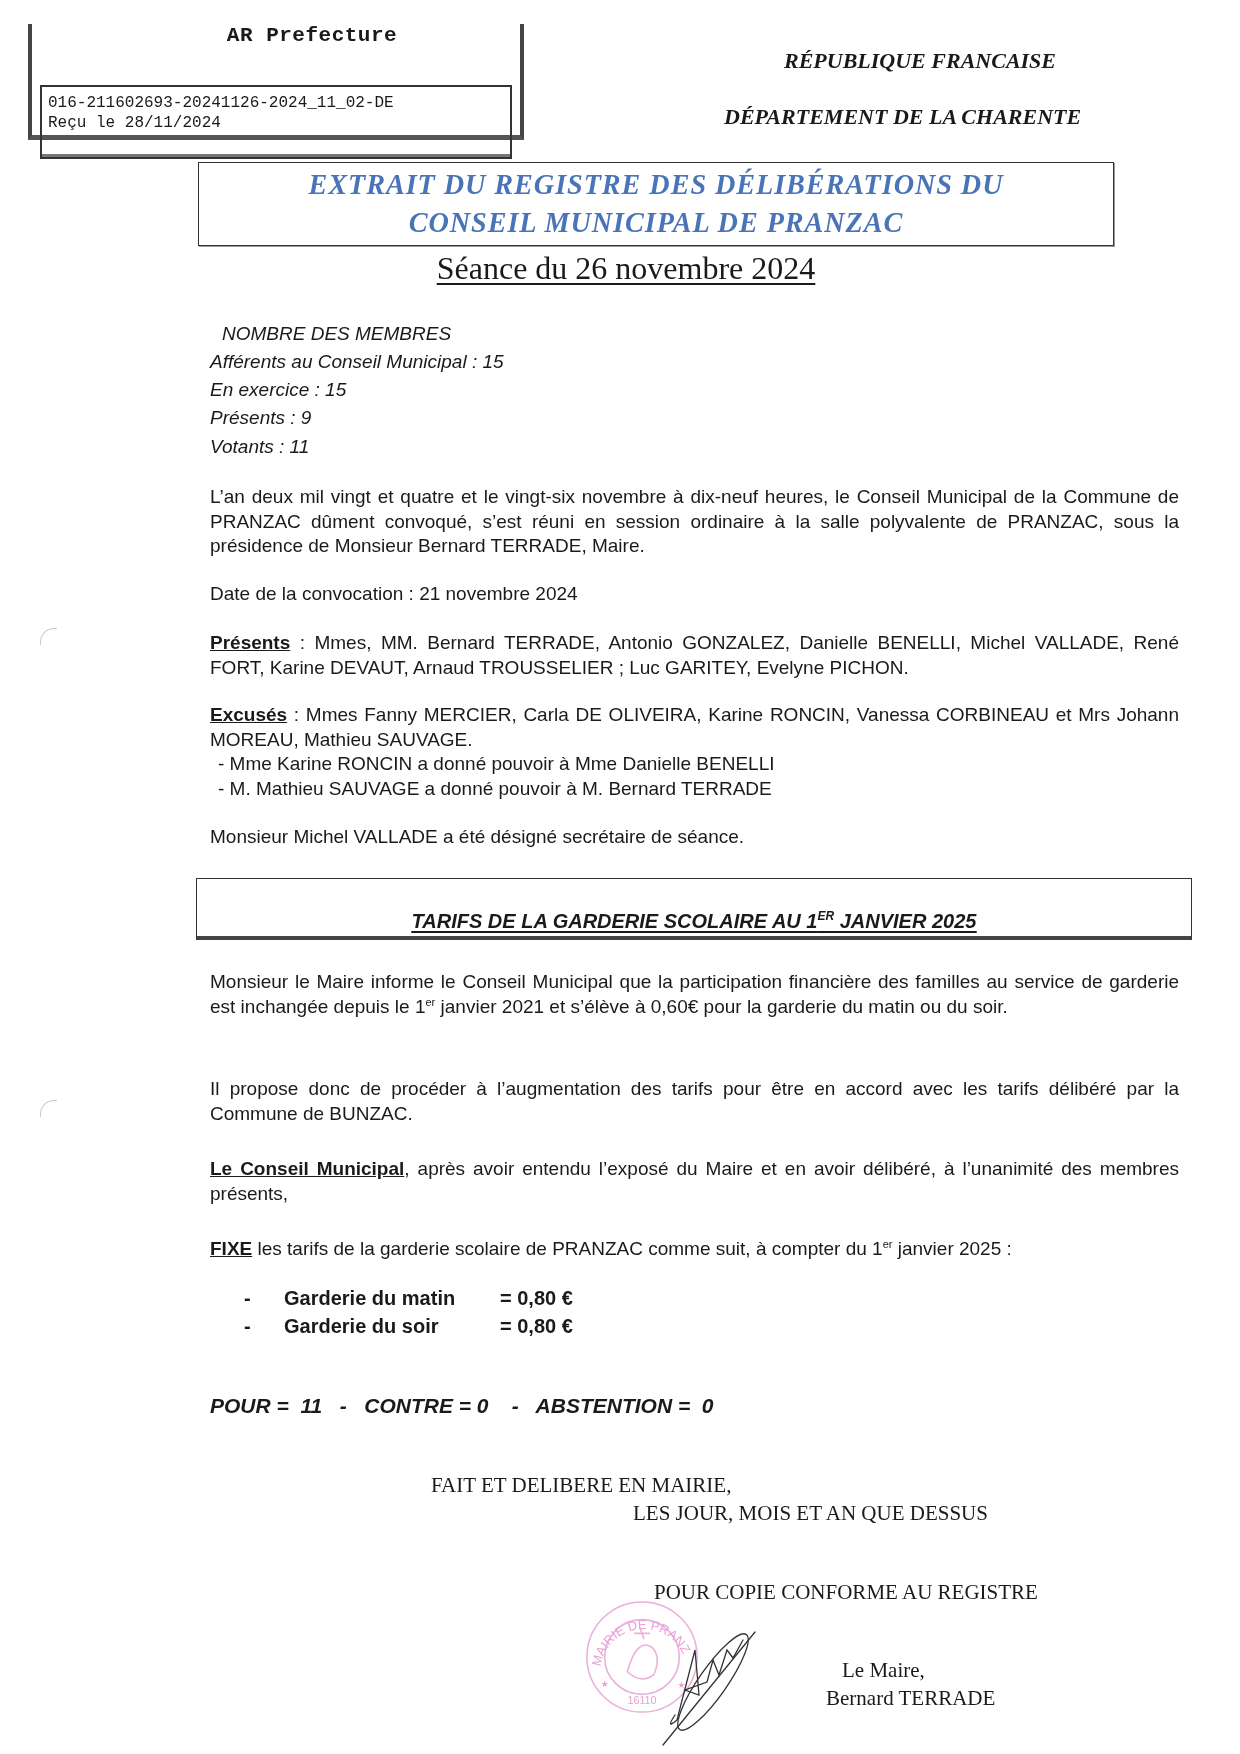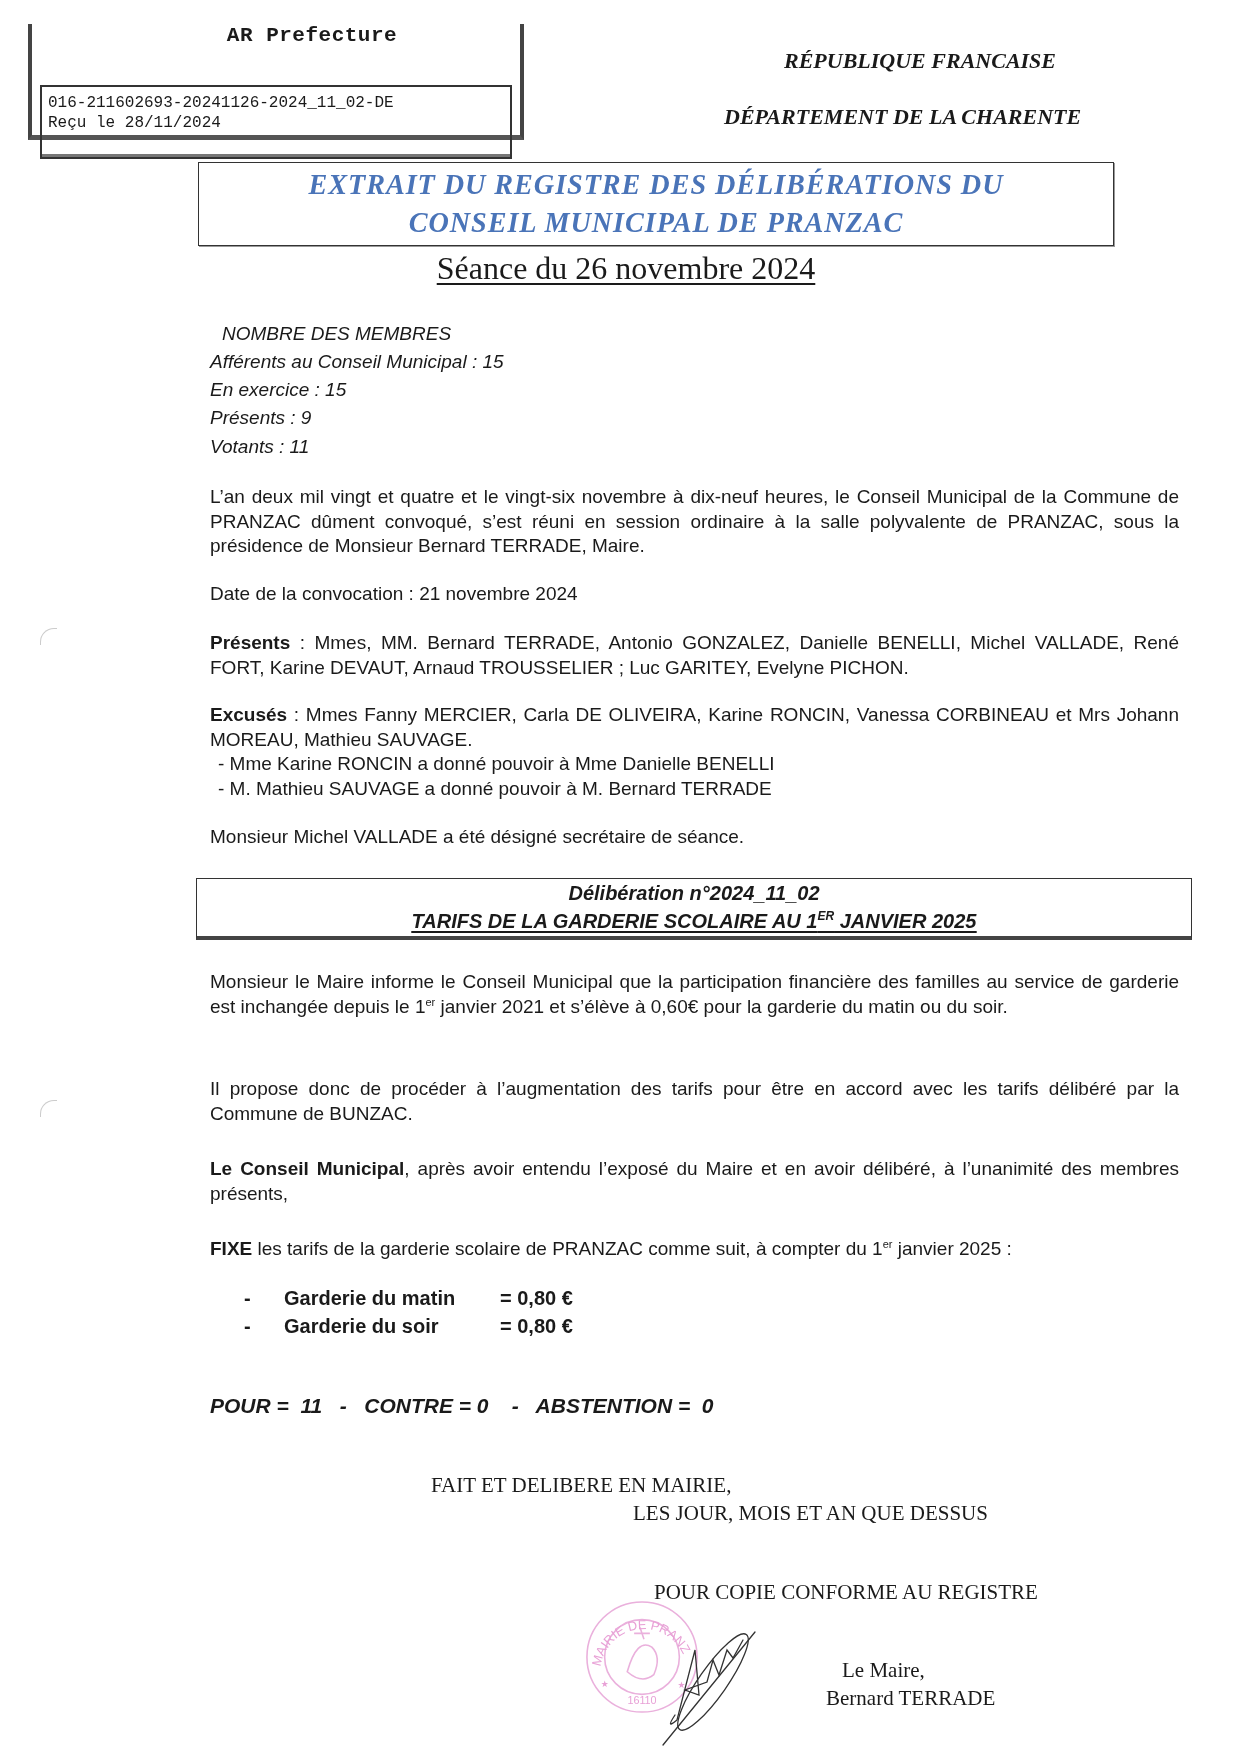--- a/index.html
+++ b/index.html
@@ -24,21 +24,21 @@
   #title-l1 { top: 4px; }
   #title-l2 { top: 42px; }
   #seance { left: 0; width: 1240px; top: 250px; text-align: center; font-family: "Liberation Serif", serif; font-size: 32px; }
   #seance span { text-decoration: underline; text-underline-offset: 4px; text-decoration-thickness: 2px; margin-left: 12px; }
 
   
   .mem { left: 210px; font-family: "Liberation Sans", sans-serif; font-style: italic; font-size: 19px; }
 
   
   .para { left: 210px; width: 969px; font-family: "Liberation Sans", sans-serif; font-size: 19px; line-height: 24.5px; text-align: justify; transform-origin: left top; }
-  .para b { font-weight: bold; }
+  .para b { font-weight: bold; text-decoration: underline; }
   .para sup { font-size: 11px; vertical-align: 7px; line-height: 0; }
 
   
   #delib-box { left: 196px; top: 878px; width: 996px; height: 62px; border: 1.5px solid #333; border-bottom: 4px solid #444; box-sizing: border-box; }
   .delib-line { position: absolute; left: 0; width: 100%; text-align: center; font-family: "Liberation Sans", sans-serif; font-style: italic; font-weight: bold; font-size: 20px; }
   #delib-l1 { top: 3px; }
   #delib-l2 { top: 31px; }
   #delib-l2 span { text-decoration: underline; text-underline-offset: 3px; }
   #delib-l2 sup { font-size: 12px; vertical-align: 8px; line-height: 0; }
 
@@ -84,21 +84,20 @@
 
 <div class="abs para" style="top:485px;">L’an deux mil vingt et quatre et le vingt-six novembre à dix-neuf heures, le Conseil Municipal de la Commune de PRANZAC dûment convoqué, s’est réuni en session ordinaire à la salle polyvalente de PRANZAC, sous la présidence de Monsieur Bernard TERRADE, Maire.</div>
 <div class="abs para" style="top:582px;">Date de la convocation : 21 novembre 2024</div>
 <div class="abs para" style="top:631px;"><b>Présents</b><span> : Mmes, MM. Bernard TERRADE, Antonio GONZALEZ, Danielle BENELLI, Michel VALLADE, René FORT, Karine DEVAUT, Arnaud TROUSSELIER ; Luc GARITEY, Evelyne PICHON.</span></div>
 <div class="abs para" style="top:703px;"><b>Excusés</b><span> : Mmes Fanny MERCIER, Carla DE OLIVEIRA, Karine RONCIN, Vanessa CORBINEAU et Mrs Johann MOREAU, Mathieu SAUVAGE.</span></div>
 <div class="abs para" style="top:752px; left:218px;">- Mme Karine RONCIN a donné pouvoir à Mme Danielle BENELLI</div>
 <div class="abs para" style="top:777px; left:218px;">- M. Mathieu SAUVAGE a donné pouvoir à M. Bernard TERRADE</div>
 <div class="abs para" style="top:825px;">Monsieur Michel VALLADE a été désigné secrétaire de séance.</div>
 
 <div id="delib-box" class="abs">
-  <div id="delib-l1" class="delib-line">Délibération n°2024_11_02</div>
   <div id="delib-l2" class="delib-line"><span><span>TARIFS DE LA GARDERIE SCOLAIRE AU 1</span><sup>ER</sup><span> JANVIER 2025</span></span></div>
 </div>
 
 <div class="abs para" style="top:970px;"><span>Monsieur le Maire informe le Conseil Municipal que la participation financière des familles au service de garderie est inchangée depuis le 1</span><sup>er</sup><span> janvier 2021 et s’élève à 0,60€ pour la garderie du matin ou du soir.</span></div>
 <div class="abs para" style="top:1077px;">Il propose donc de procéder à l’augmentation des tarifs pour être en accord avec les tarifs délibéré par la Commune de BUNZAC.</div>
 <div class="abs para" style="top:1157px;"><b>Le Conseil Municipal</b><span>, après avoir entendu l’exposé du Maire et en avoir délibéré, à l’unanimité des membres présents,</span></div>
 <div class="abs para" style="top:1237px;"><b>FIXE</b><span> les tarifs de la garderie scolaire de PRANZAC comme suit, à compter du 1</span><sup>er</sup><span> janvier 2025 :</span></div>
 
 <div class="abs tarif" style="left:244px; top:1287px;">-</div>
 <div class="abs tarif" style="left:284px; top:1287px;">Garderie du matin</div>

